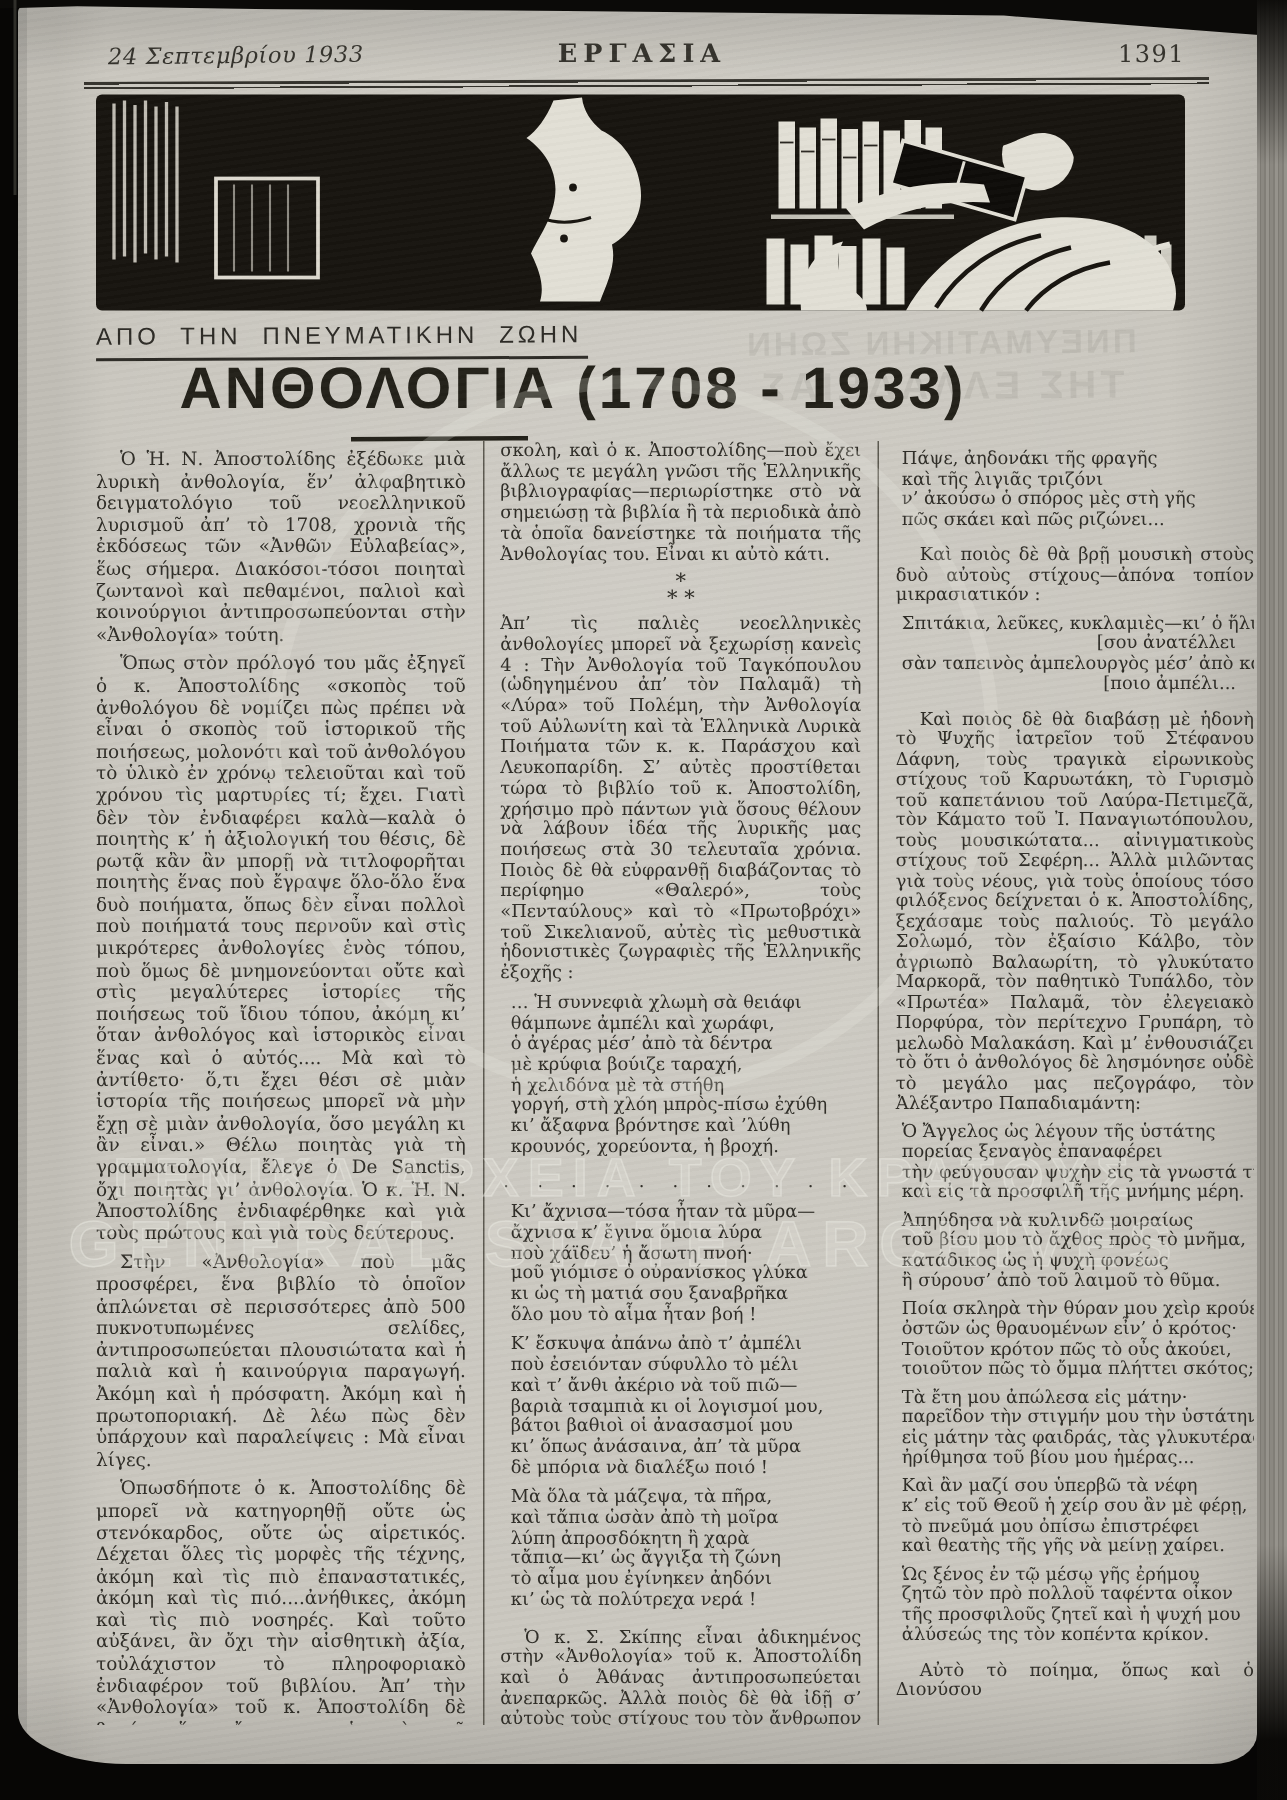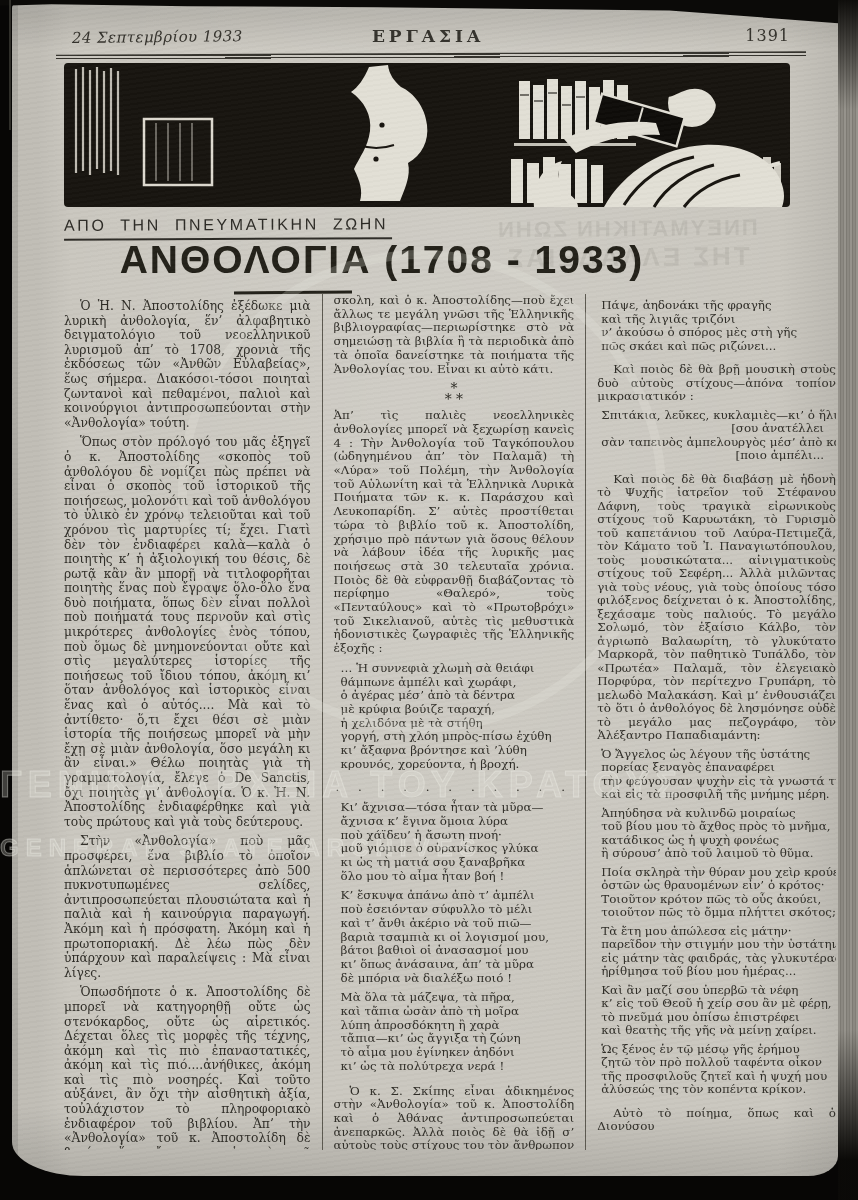--- a/index.html
+++ b/index.html
@@ -86,26 +86,26 @@
   .para{margin:0 0 0 0;padding-top:5px;text-indent:16px;}
   .para.noind{text-indent:0;padding-top:0;}
   .verse{margin:6px 0 6px 7px;}
   .c3 .verse{margin:5px 0 5px 4px;}
   .vl{white-space:nowrap;}
   .vl.vr{text-align:right;padding-right:12px;}
   .stars{text-align:center;line-height:11px;font-size:14px;padding:7px 0 4px;}
   .dots{letter-spacing:7.5px;padding:3px 0 1px 2px;white-space:nowrap;overflow:hidden;}
   
   .wm-line{
-    position:absolute;left:0;width:834px;text-align:left;pointer-events:none;
+    position:absolute;left:0;width:834px;text-align:center;pointer-events:none;
     font-family:"Liberation Sans","DejaVu Sans",sans-serif;font-weight:bold;
     color:rgba(233,231,223,.26);-webkit-text-stroke:1px rgba(243,241,233,.38);
   }
   .wm1{top:764px;font-size:36px;letter-spacing:6px;}
-  .wm2{top:806px;font-size:24px;letter-spacing:7px;margin-top:28px;}
+  .wm2{top:806px;font-size:43px;letter-spacing:7px;}
   .wm-circle{
     position:absolute;left:178px;top:250px;width:470px;height:465px;border-radius:50%;
     border:9px solid rgba(238,236,228,.22);pointer-events:none;
   }
 </style>
 </head>
 <body>
 
 <div class="paper">
 

